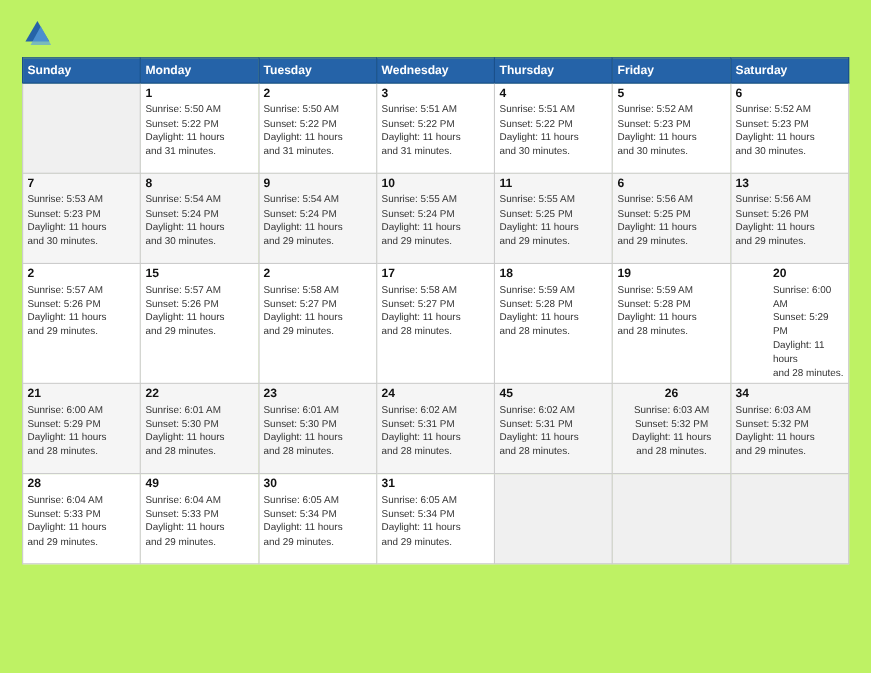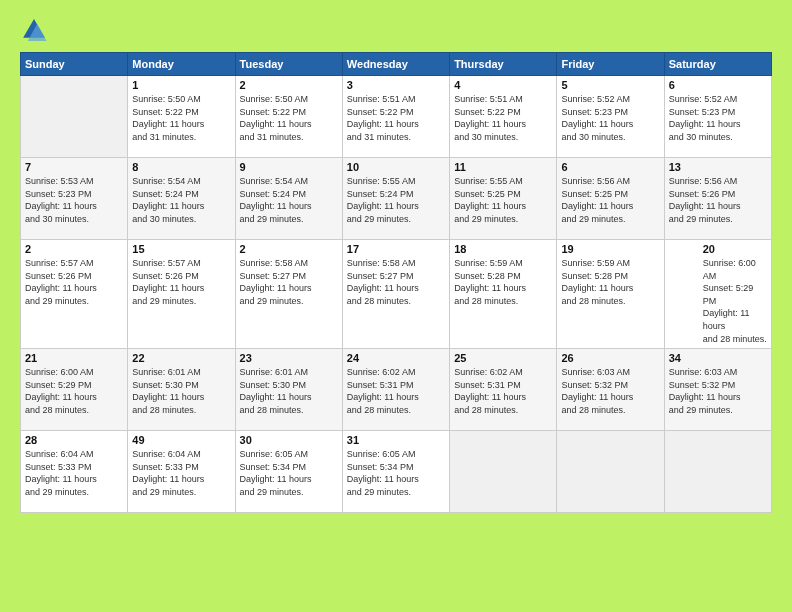--- a/index.html
+++ b/index.html
@@ -301,27 +301,27 @@
 and 28 minutes.</div>
           </td>
           <td style="background: rgb(245, 245, 245);">
             <div class="day-num">24</div>
             <div class="day-info" style="white-space: pre-line;">Sunrise: 6:02 AM
 Sunset: 5:31 PM
 Daylight: 11 hours
 and 28 minutes.</div>
           </td>
           <td style="background: rgb(245, 245, 245);">
-            <div class="day-num">25</div>
+            <div class="day-num">45</div>
             <div class="day-info" style="white-space: pre-line;">Sunrise: 6:02 AM
 Sunset: 5:31 PM
 Daylight: 11 hours
 and 28 minutes.</div>
           </td>
-          <td style="background: rgb(245, 245, 245);">
+          <td style="background: rgb(245, 245, 245); text-align: center;">
             <div class="day-num">26</div>
             <div class="day-info" style="white-space: pre-line;">Sunrise: 6:03 AM
 Sunset: 5:32 PM
 Daylight: 11 hours
 and 28 minutes.</div>
           </td>
           <td style="background: rgb(245, 245, 245);">
             <div class="day-num">34</div>
             <div class="day-info" style="white-space: pre-line;">Sunrise: 6:03 AM
 Sunset: 5:32 PM

